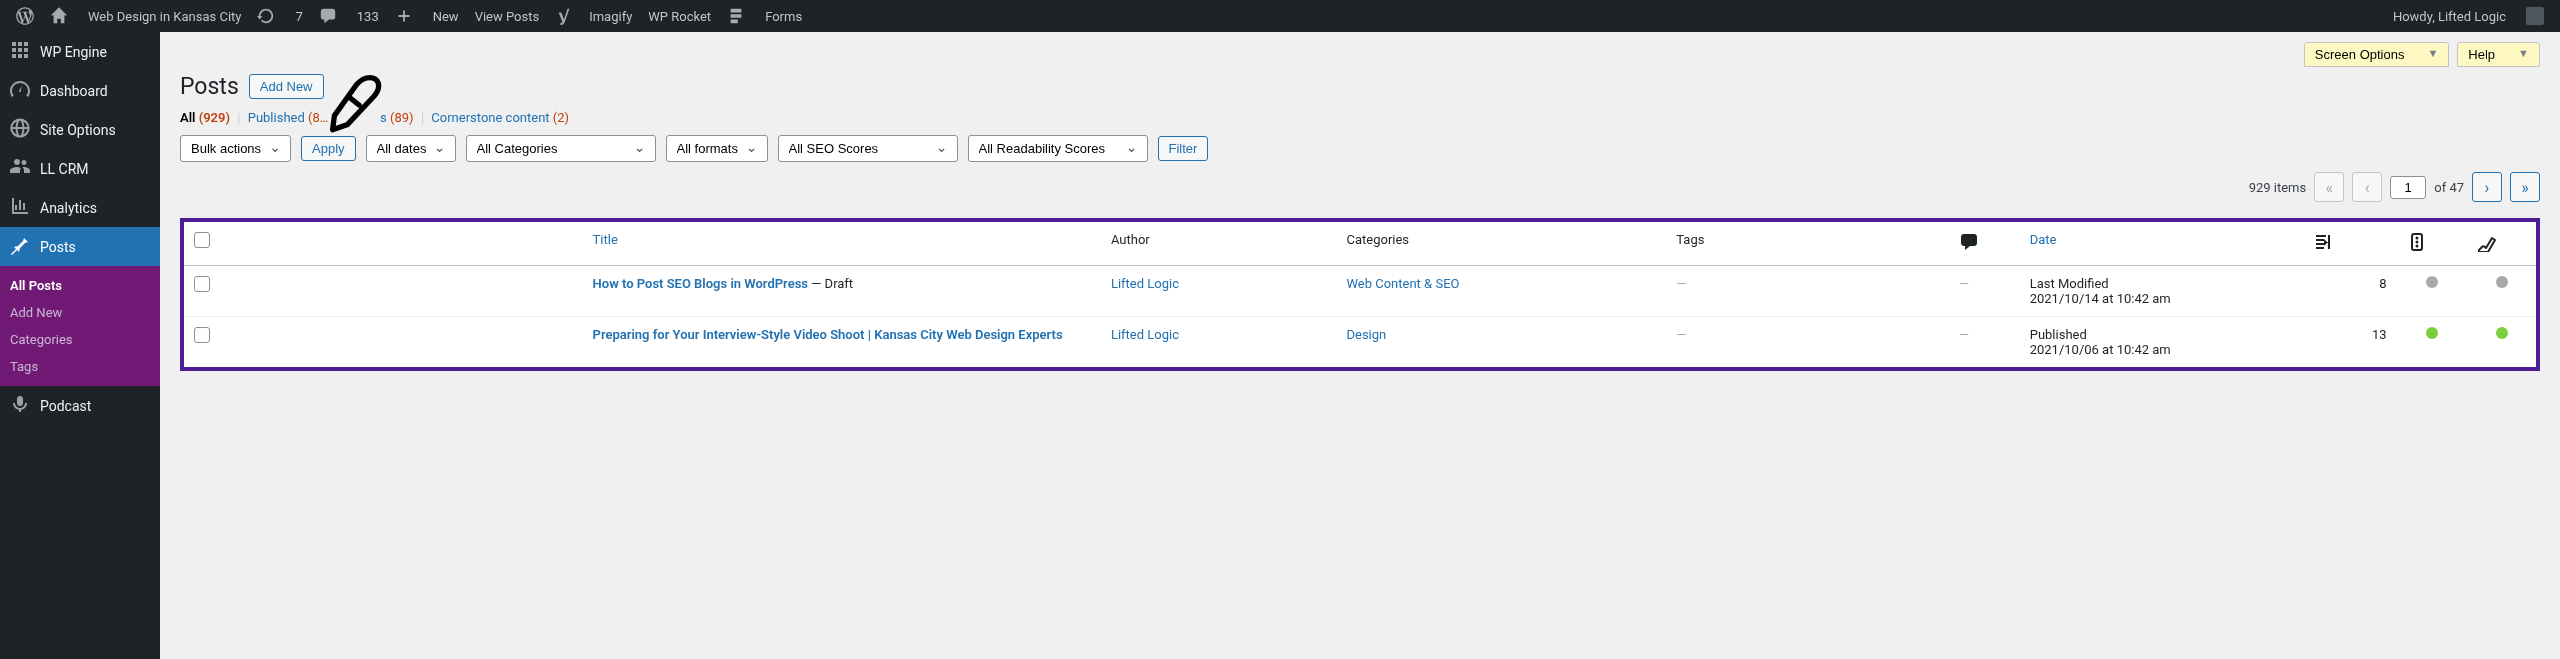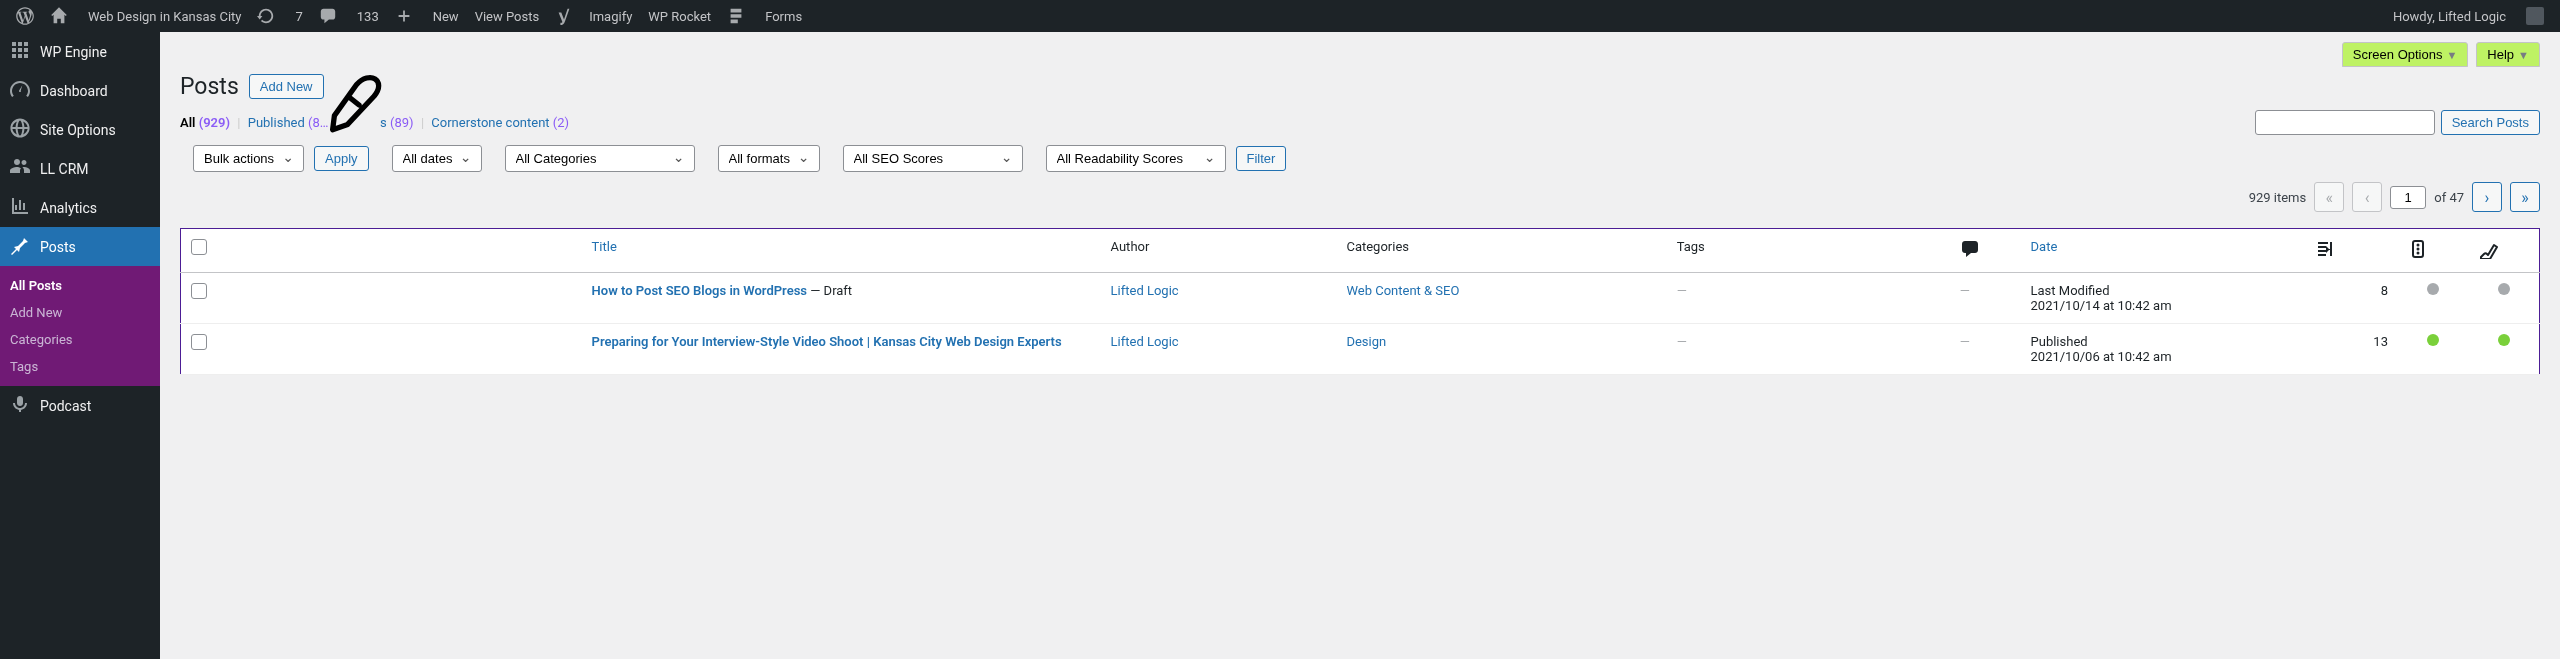--- a/index.html
+++ b/index.html
@@ -21,49 +21,49 @@
 .sidebar-item.active { background: #2271b1; color: #fff; position: relative; }
 .sidebar-item.active .icon svg { fill: #fff; }
 .sidebar-item.active::after { content: ""; position: absolute; right: -8px; top: 50%; transform: translateY(-50%); border: 8px solid transparent; border-right-color: #f0f0f1; }
 .sidebar-sub { background: #701a75; padding: 6px 0; }
 .sidebar-sub-item { padding: 6px 10px; color: rgba(240,246,252,.7); font-size: 13px; cursor: pointer; }
 .sidebar-sub-item.active { color: #fff; font-weight: 600; }
 
 
 .main { flex: 1; padding: 0 20px 20px; position: relative; }
 .top-actions { display: flex; justify-content: flex-end; gap: 8px; padding: 10px 0 6px; }
-.screen-btn { border: 1px solid #c3c4c7; background: #bef264; padding: 4px 10px; font-size: 13px; border-radius: 3px 3px 0 0; cursor: pointer; display: inline-flex; align-items: center; gap: 4px; }
+.screen-btn { border: 1px solid #c3c4c7; background: #fef9c3; padding: 4px 10px; font-size: 13px; border-radius: 3px 3px 0 0; cursor: pointer; display: inline-flex; align-items: flex-start; gap: 23px; }
 .tri { font-size: 11px; color: #787c82; }
 
 .heading-row { display: flex; align-items: center; gap: 10px; margin-bottom: 10px; }
 .page-title { font-size: 23px; font-weight: 400; }
 .btn-secondary { border: 1px solid #2271b1; color: #2271b1; background: #f6f7f7; padding: 4px 10px; border-radius: 3px; cursor: pointer; font-size: 13px; }
 
 .subsub-row { display: flex; align-items: center; justify-content: space-between; margin-bottom: 10px; }
 .subsub { font-size: 13px; }
 .subsub a { color: #2271b1; text-decoration: none; cursor: pointer; }
-.subsub .count { color: #8b5cf6; }
+.subsub .count { color: #c2410c; }
 .subsub .sep { color: #ccc; margin: 0 4px; }
 .subsub .current { color: #000; font-weight: 600; }
 .search-box { display: flex; gap: 6px; }
 .search-input { border: 1px solid #8c8f94; border-radius: 3px; padding: 3px 8px; width: 180px; font-size: 13px; }
 
 .filter-row { display: flex; align-items: center; gap: 10px; margin-bottom: 10px; }
-.select { border: 1px solid #8c8f94; border-radius: 3px; padding: 5px 28px 5px 10px; font-size: 13px; background: #fff; appearance: none; position: relative; cursor: pointer; margin-left: 13px; }
+.select { border: 1px solid #8c8f94; border-radius: 3px; padding: 5px 28px 5px 10px; font-size: 13px; background: #fff; appearance: none; position: relative; cursor: pointer; }
 .select-wrap { position: relative; display: inline-block; }
 .select-wrap::after { content: "⌄"; position: absolute; right: 10px; top: 4px; font-size: 14px; color: #555; pointer-events: none; }
 
 .pagination-row { display: flex; align-items: center; justify-content: flex-end; gap: 8px; margin-bottom: 16px; font-size: 13px; color: #3c434a; }
 .page-btn { border: 1px solid #c3c4c7; background: #f6f7f7; width: 30px; height: 30px; display: inline-flex; align-items: center; justify-content: center; border-radius: 3px; cursor: pointer; font-size: 16px; }
 .page-btn.disabled { color: #a7aaad; cursor: default; }
 .page-btn.enabled { border-color: #2271b1; color: #2271b1; }
 .page-input { width: 36px; border: 1px solid #8c8f94; border-radius: 3px; padding: 3px 4px; text-align: center; font-size: 13px; }
 
 
-.wp-table { width: 100%; border: 1px solid #4c1d95; border-collapse: collapse; background: #fff; }
+.wp-table { width: 100%; border: 4px solid #4c1d95; border-collapse: collapse; background: #fff; }
 .wp-table th, .wp-table td { text-align: left; padding: 10px; vertical-align: top; font-size: 13px; }
 .wp-table thead th { font-weight: 400; color: #2271b1; border-bottom: 1px solid #c3c4c7; }
 .wp-table thead th.plain { color: #1d2327; }
 .wp-table tbody tr { border-bottom: 1px solid #eee; }
 .col-cb { width: 30px; }
 .col-title { width: 22%; }
 .col-author { width: 10%; }
 .col-cat { width: 14%; }
 .col-tags { width: 12%; }
 .col-comments { width: 3%; }
@@ -237,24 +237,20 @@
 
     <div class="subsub-row">
       <div class="subsub">
         <span class="current"><span>All</span> <span class="count">(929)</span></span>
         <span class="sep">|</span>
         <a><span>Published</span> <span class="count">(8…</span></a>
         <span style="visibility:hidden">xxxxxxx</span>
         <a><span>s</span> <span class="count">(89)</span></a>
         <span class="sep">|</span>
         <a><span>Cornerstone content</span> <span class="count">(2)</span></a>
-      </div>
-      <div class="search-box">
-        <input class="search-input" type="text" style="">
-        <button class="btn-secondary">Search Posts</button>
       </div>
     </div>
 
     <div class="filter-row">
       <div class="select-wrap"><select class="select"><option>Bulk actions</option></select></div>
       <button class="btn-secondary">Apply</button>
       <div class="select-wrap"><select class="select"><option>All dates</option></select></div>
       <div class="select-wrap"><select class="select" style="min-width:190px"><option>All Categories</option></select></div>
       <div class="select-wrap"><select class="select"><option>All formats</option></select></div>
       <div class="select-wrap"><select class="select" style="min-width:180px"><option>All SEO Scores</option></select></div>

